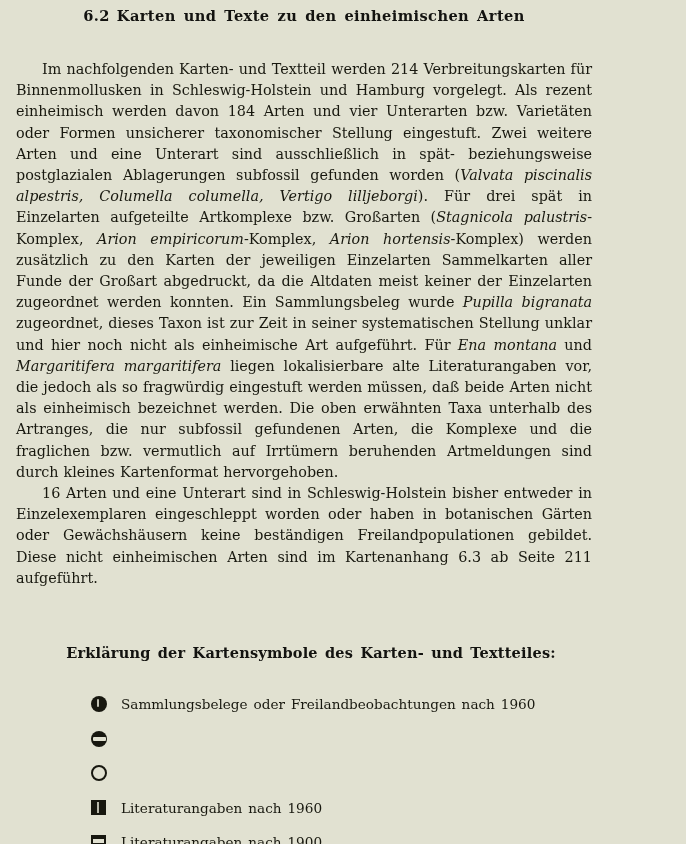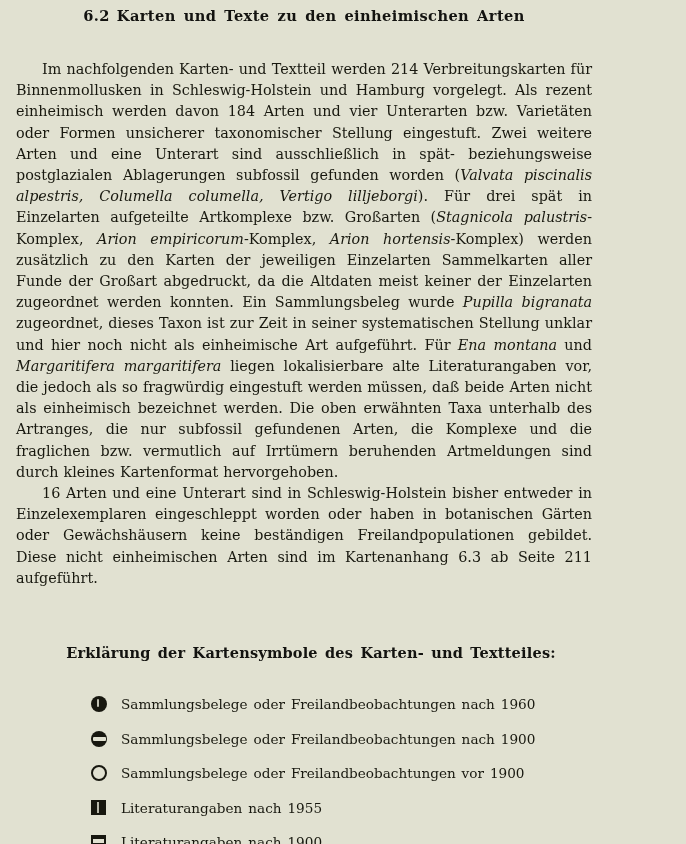--- a/index.html
+++ b/index.html
@@ -205,35 +205,33 @@
         <span class="legend-sym">
             <span class="sym-circle-full"></span>
           </span>
         <span class="legend-label">Sammlungsbelege oder Freilandbeobachtungen nach 1960</span>
       </div>
 
       <div class="legend-row">
         <span class="legend-sym">
             <span class="sym-circle-half"></span>
           </span>
-        <span class="legend-label">Sammlungsbelege oder Freilandbeobachtungen nach 1900</span>
       </div>
 
       <div class="legend-row">
         <span class="legend-sym">
             <span class="sym-circle-open"></span>
           </span>
-        <span class="legend-label">Sammlungsbelege oder Freilandbeobachtungen vor 1900</span>
       </div>
 
       <div class="legend-row">
         <span class="legend-sym">
             <span class="sym-square-full"></span>
           </span>
-        <span class="legend-label">Literaturangaben nach 1955</span>
+        <span class="legend-label">Literaturangaben nach 1960</span>
       </div>
 
       <div class="legend-row">
         <span class="legend-sym">
             <span class="sym-square-half"></span>
           </span>
         <span class="legend-label">Literaturangaben nach 1900</span>
       </div>
 
       <div class="legend-row">

